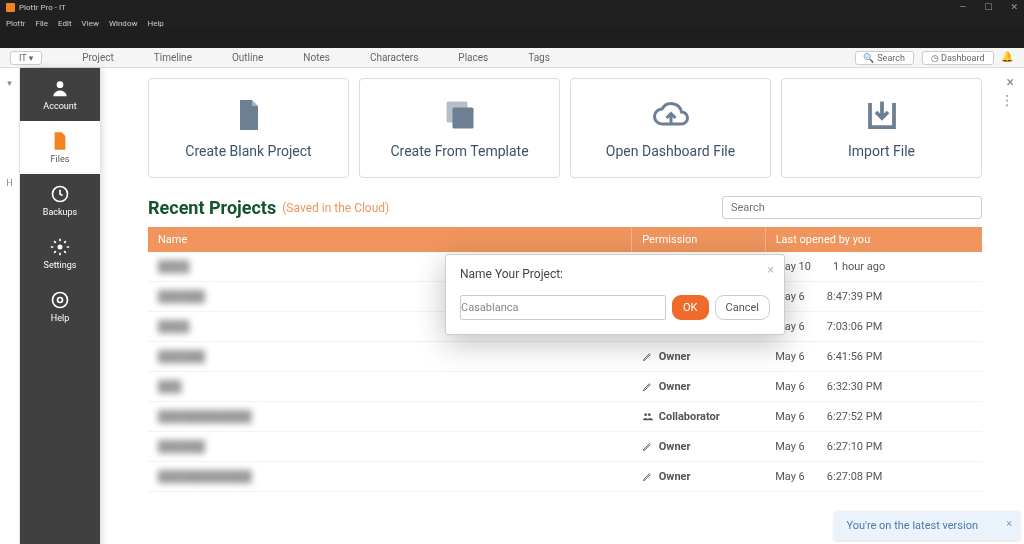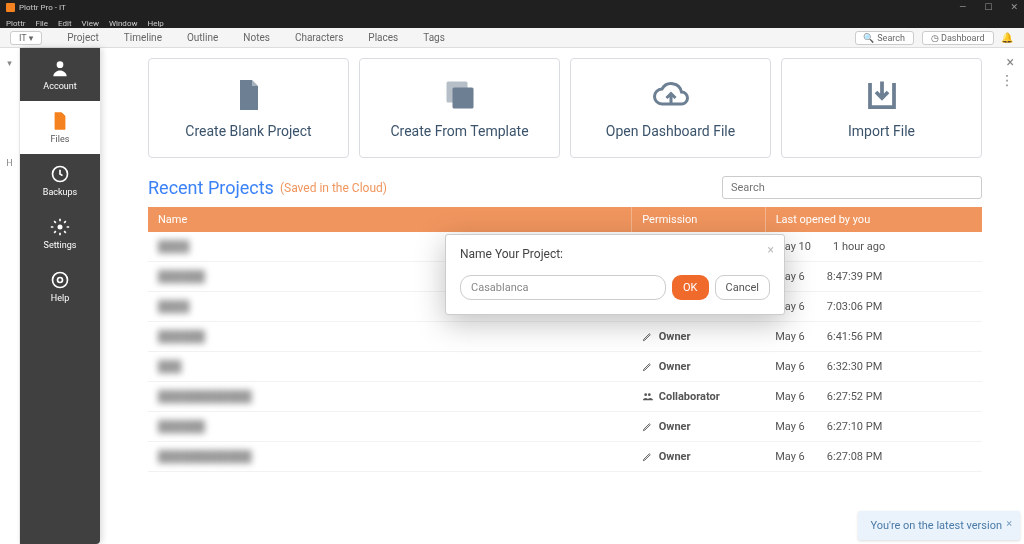--- a/index.html
+++ b/index.html
@@ -7,23 +7,23 @@
 
   
   .titlebar { height: 14px; background: #202020; color: #ccc; font-size: 8px; display: flex; align-items: center; padding: 0 6px; text-align: center; }
   .titlebar-icon { width: 9px; height: 9px; background: #f58220; margin-right: 4px; border-radius: 1px; }
   .win-controls { margin-left: auto; display: flex; gap: 18px; font-size: 9px; color: #999; }
 
   
   .menubar { height: 14px; background: #202020; color: #ccc; font-size: 8px; display: flex; align-items: flex-end; gap: 10px; padding: 0 6px; }
 
   
-  .secnav { height: 20px; background: #f5f5f5; border-bottom: 1px solid #ddd; display: flex; align-items: center; padding: 0 10px; gap: 25px; font-size: 10px; color: #666; position: relative; }
+  .secnav { height: 20px; background: #f5f5f5; border-bottom: 1px solid #ddd; display: flex; align-items: center; padding: 0 10px; gap: 40px; font-size: 10px; color: #666; position: relative; margin-top: 20px; }
   .secnav .pill { background: #fff; border: 1px solid #ccc; border-radius: 3px; padding: 1px 8px; font-size: 9px; }
-  .secnav .right { margin-left: auto; display: flex; gap: 8px; align-items: center; }
+  .secnav .right { margin-left: auto; display: flex; gap: 8px; }
 
   
   .app { display: flex; height: calc(100% - 48px); background: #fff; }
 
   .leftgutter { width: 20px; background: #fff; border-right: 1px solid #eee; display:flex; flex-direction:column; align-items:center; padding-top:10px; gap:30px; color:#888; font-size:9px;}
   
   .sidebar { width: 80px; background: #404040; display: flex; flex-direction: column; box-shadow: 2px 0 6px rgba(0,0,0,.15); z-index:5; border-radius: 0 0 4px 0;}
   .sidebar-item { display: flex; flex-direction: column; align-items: center; padding: 10px 0; color: #fff; font-size: 9px; gap: 3px; cursor:pointer;}
   .sidebar-item.files { background: #fff; color: #555; }
   .sidebar-item.files .icon svg { fill:#f58220; stroke:#f58220;}
@@ -31,50 +31,50 @@
   .sidebar .icon svg { fill:#fff; }
 
   .content { flex: 1; background: #fff; position: relative; padding: 10px 42px 0 48px; }
 
   .cards { display: flex; gap: 10px; }
   .card { flex: 1; border: 1px solid #d9dde2; border-radius: 4px; height: 100px; display: flex; flex-direction: column; align-items: center; justify-content: center; gap: 10px; color: #3b536b; cursor:pointer; background:#fff;}
   .card .cicon { width: 36px; height: 36px; color:#6d7f92; display:flex; align-items:center; justify-content:center;}
   .card .clabel { font-size: 14px; }
 
   .recent-head { display:flex; align-items:center; margin-top: 18px; gap:6px;}
-  .recent-head h2 { font-size: 18px; color:#3b82f6; font-weight:400;}
+  .recent-head h2 { font-size: 18px; color:#14532d; font-weight:700;}
   .recent-head .sub { font-size: 12px; color:#f0955e;}
   .search { margin-left:auto; width: 260px; }
   .search input { width:100%; border:1px solid #ccc; border-radius:3px; padding:4px 8px; font-size:11px;}
 
   table.projects { width:100%; margin-top:8px; border-collapse:collapse; font-size:11px;}
   table.projects thead th { background:#f0955e; color:#fff; font-weight:400; text-align:left; padding:6px 10px; border-right:1px solid rgba(255,255,255,.3);margin-left:14px;}
   table.projects thead th:last-child{border-right:none;}
   table.projects tbody td { padding:8px 10px; border-bottom:1px solid #f2f2f2; color:#555;}
   .blurred { filter: blur(3px); color:#999;}
   .perm-cell { display:flex; align-items:center; gap:6px;font-weight:bold;}
   .perm-cell svg{width:11px;height:11px;}
   .date-cell .d1{margin-right:22px;}
 
   
   .modal { position:absolute; top:186px; left:345px; width:340px; background:#fff; border:1px solid #ccc; border-radius:3px; box-shadow:0 8px 30px rgba(0,0,0,.25); padding:12px 14px 14px; z-index:50;}
   .modal-title { font-size:12px; color:#444;}
   .modal-close { position:absolute; top:8px; right:10px; color:#bbb; font-size:12px; cursor:pointer;}
   .modal-row { display:flex; gap:6px; margin-top:14px; align-items:center;}
-  .modal-row input { flex:1; border:1px solid #ccc; border-radius:11px; padding:5px 10px; font-size:11px; color:#888;}
+  .modal-row input { flex:1; border:1px solid #ccc; border-radius:2px; padding:5px 0; font-size:11px; color:#888;}
   .btn { border-radius:9px; padding:5px 10px; font-size:11px; cursor:pointer; border:1px solid transparent;}
   .btn-ok { background:#f06a2b; color:#fff;}
   .btn-cancel { background:#fff; border:1px solid #ccc; color:#555;}
 
   
   .pane-close { position:absolute; top:6px; right:10px; color:#888; font-size:14px; cursor:pointer;}
   .pane-ellipsis { position:absolute; top:24px; right:10px; color:#888; font-size:14px; cursor:pointer;}
 
   
-  .toast { position:absolute; bottom:4px; right:4px; background:#eaf3fb; color:#4a7aa8; font-size:11px; padding:8px 18px 8px 12px; border-radius:2px; box-shadow:0 1px 3px rgba(0,0,0,.15);}
+  .toast { position:absolute; bottom:4px; right:4px; background:#eaf3fb; color:#4a7aa8; font-size:11px; padding:8px 42px 8px 12px; border-radius:2px; box-shadow:0 1px 3px rgba(0,0,0,.15);}
   .toast .x { position:absolute; right:8px; top:6px; color:#7aa0c4; cursor:pointer;}
 </style>
 </head>
 <body>
 
 <div class="titlebar">
   <div class="titlebar-icon"></div>
   <span>Plottr Pro - IT</span>
   <div class="win-controls">
     <span>—</span>

